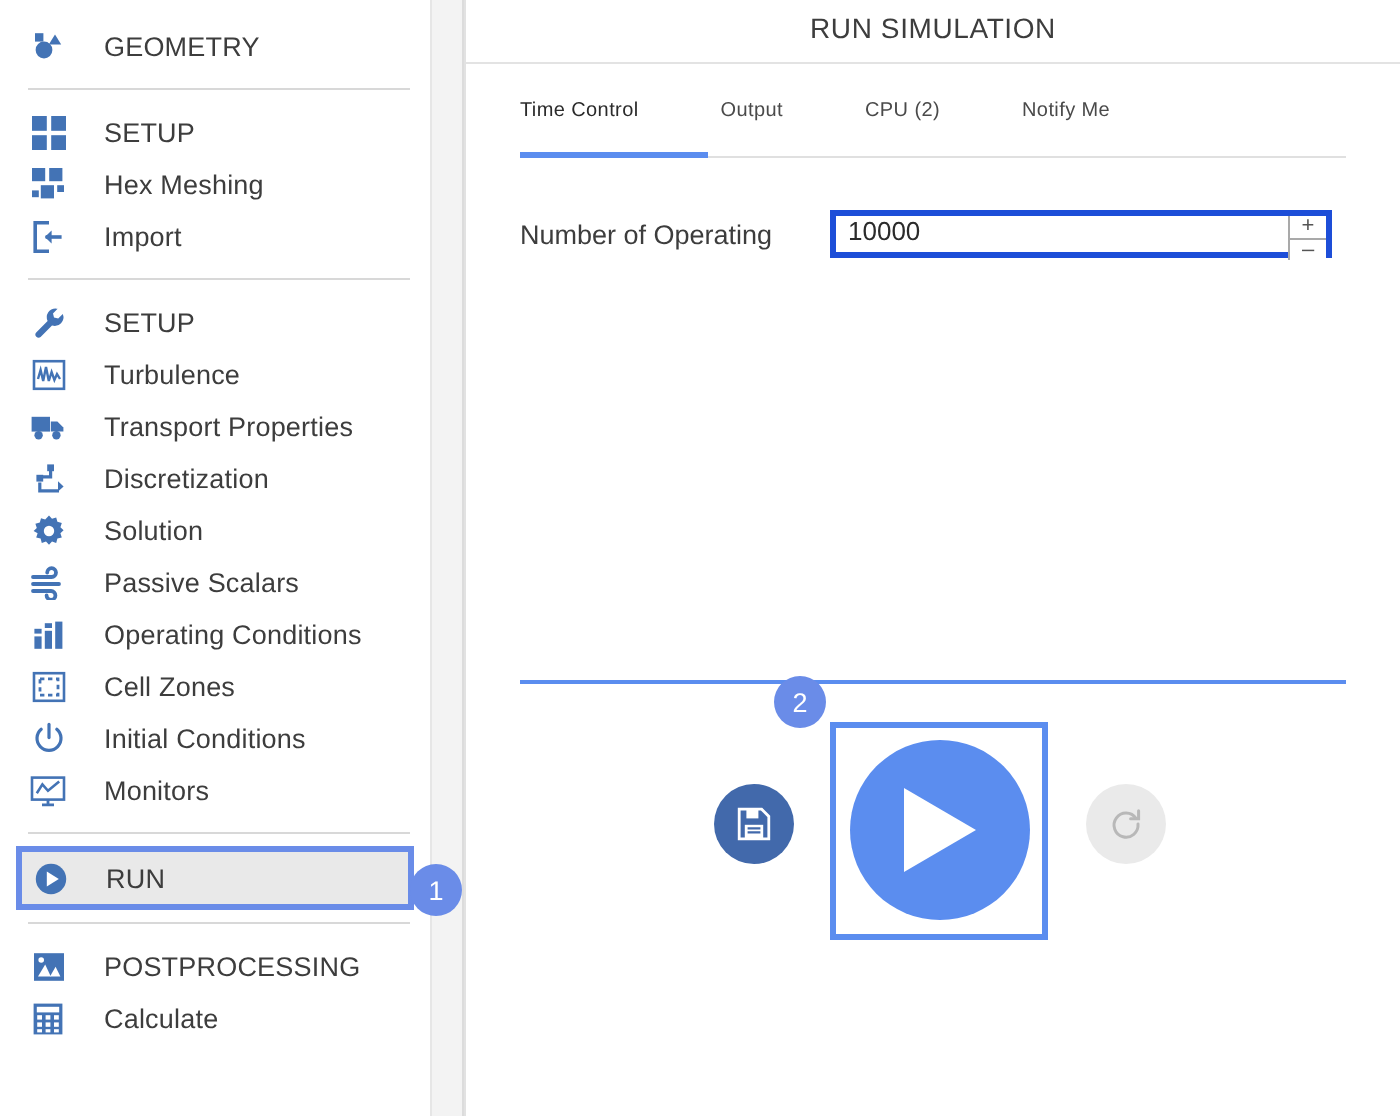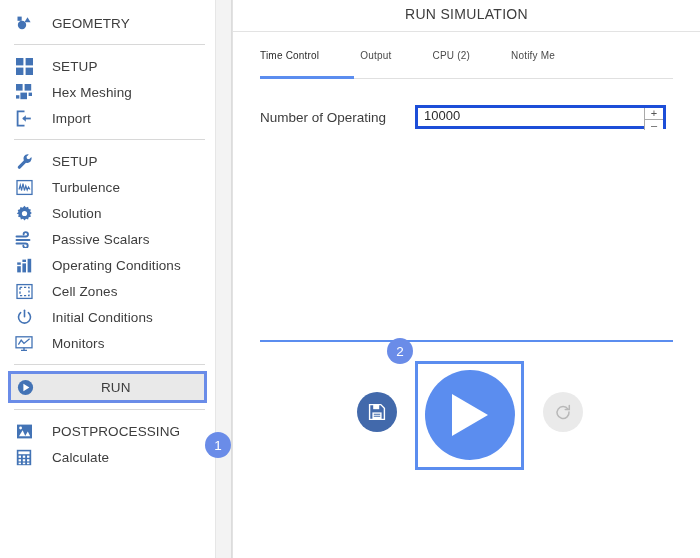--- a/index.html
+++ b/index.html
@@ -72,21 +72,20 @@
   #nav-run {
     background: #e9e9e9;
     margin-left: 10px;
     margin-right: 10px;
     padding-left: 4px;
     width: 195px;
     height: 28px;
     border: 1px solid #cfcfcf;
     outline: 3px solid #6a8ce8;
     outline-offset: -1px;
-    gap: 48px;
   }
   #nav-run .lbl { margin-left: 18px; }
 
   
   #main {
     position: absolute;
     left: 233px; top: 0;
     width: 467px; height: 558px;
     background: #ffffff;
   }
@@ -312,21 +311,44 @@
     <div class="nav-item">
       <span class="ic">
         <svg width="17" height="17" viewBox="0 0 17 17" fill="none" stroke="#4373b5" stroke-width="1.3">
           <rect x="1" y="1.6" width="15" height="13.8"></rect>
           <path d="M3 10.5 L4.3 6 L5.6 11.5 L7 4.5 L8.4 11.5 L9.8 7 L11.2 11 L12.5 8 L14 10.5" stroke-width="1.2"></path>
         </svg>
       </span>
       <span class="lbl">Turbulence</span>
     </div>
 
-
+    <div class="nav-item">
+      <span class="ic">
+        <svg width="18" height="17" viewBox="0 0 18 17" fill="#4373b5">
+          <path d="M0.8 3.4h9.2v7.4H0.8z"></path>
+          <path d="M10.4 5.8h3.3l3 3v2h-6.3z"></path>
+          <circle cx="4.3" cy="12.6" r="2.1"></circle>
+          <circle cx="13.2" cy="12.6" r="2.1"></circle>
+        </svg>
+      </span>
+      <span class="lbl">Transport Properties</span>
+    </div>
+
+    <div class="nav-item">
+      <span class="ic">
+        <svg width="17" height="17" viewBox="0 0 17 17" fill="#4373b5">
+          <rect x="7.6" y="1.2" width="3.4" height="3.4"></rect>
+          <rect x="2.2" y="6.4" width="3.4" height="3.4"></rect>
+          <path d="M9.3 4.3v3.1H4v1.9" stroke="#4373b5" stroke-width="1.6" fill="none"></path>
+          <path d="M13 9.6 l2.8 2.6 -2.8 2.6z"></path>
+          <path d="M3.9 10.2v4.2h9.6" stroke="#4373b5" stroke-width="1.6" fill="none"></path>
+        </svg>
+      </span>
+      <span class="lbl">Discretization</span>
+    </div>
 
     <div class="nav-item">
       <span class="ic">
         <svg width="17" height="17" viewBox="0 0 17 17" fill="#4373b5">
           <path d="M8.5 0.8l1.5 1.6 2.1-.7.6 2.2 2.2.6-.7 2.1 1.6 1.5-1.6 1.5.7 2.1-2.2.6-.6 2.2-2.1-.7-1.5 1.6-1.5-1.6-2.1.7-.6-2.2-2.2-.6.7-2.1L0.8 8.5l1.6-1.5-.7-2.1 2.2-.6.6-2.2 2.1.7z"></path>
           <circle cx="8.5" cy="8.5" r="2.6" fill="#ffffff"></circle>
         </svg>
       </span>
       <span class="lbl">Solution</span>
     </div>

